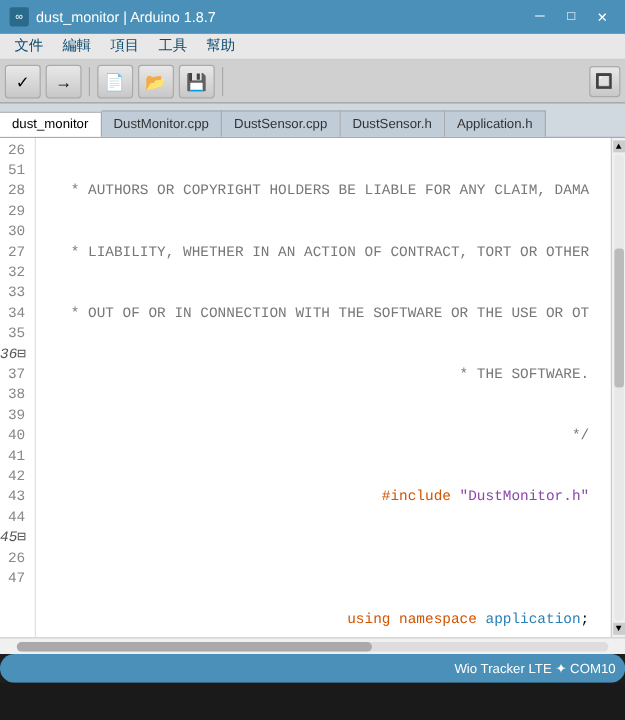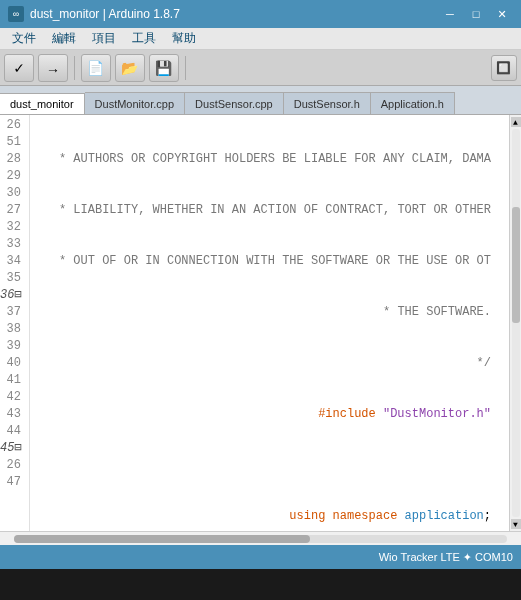--- a/index.html
+++ b/index.html
@@ -235,20 +235,21 @@
     }
 
     
     .status-bar {
       background: #4a90b8;
       height: 24px;
       display: flex;
       align-items: center;
       padding: 0 8px;
       justify-content: flex-end;
+      border-radius: 12px;
     }
     .status-text {
       color: white;
       font-family: Arial, sans-serif;
       font-size: 11px;
     }
 
     
     .bottom-area {
       background: #1a1a1a;

